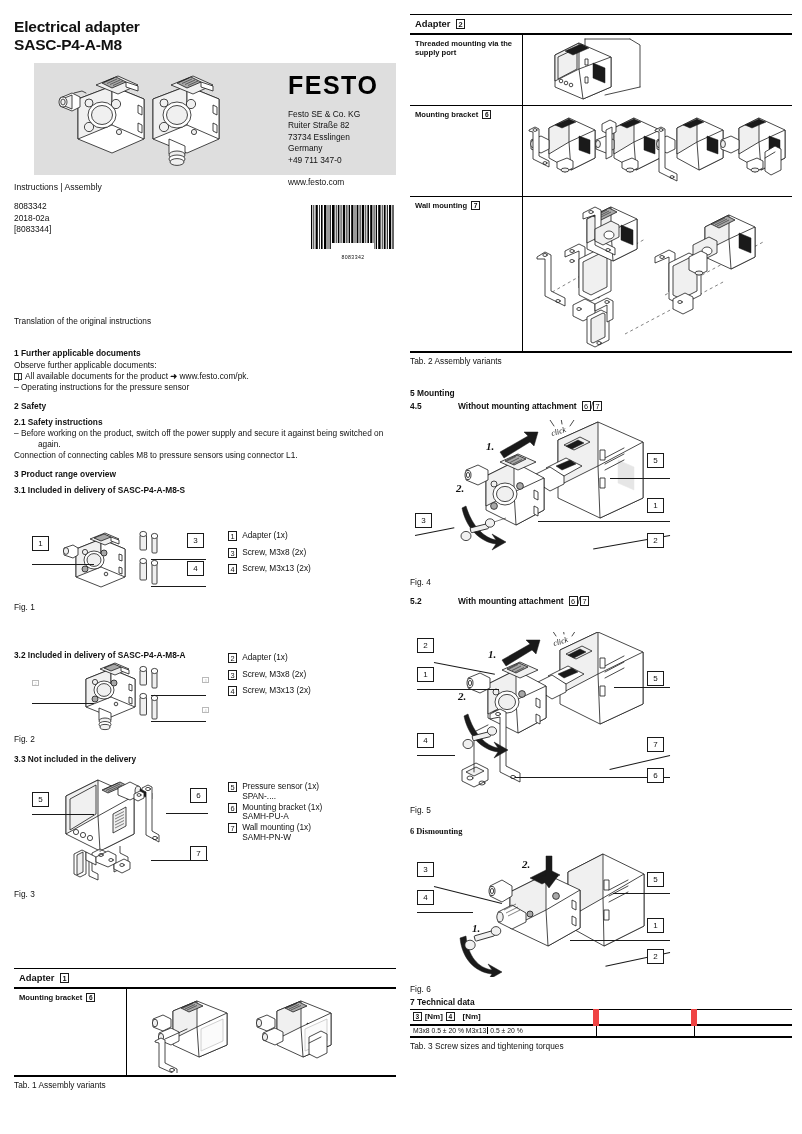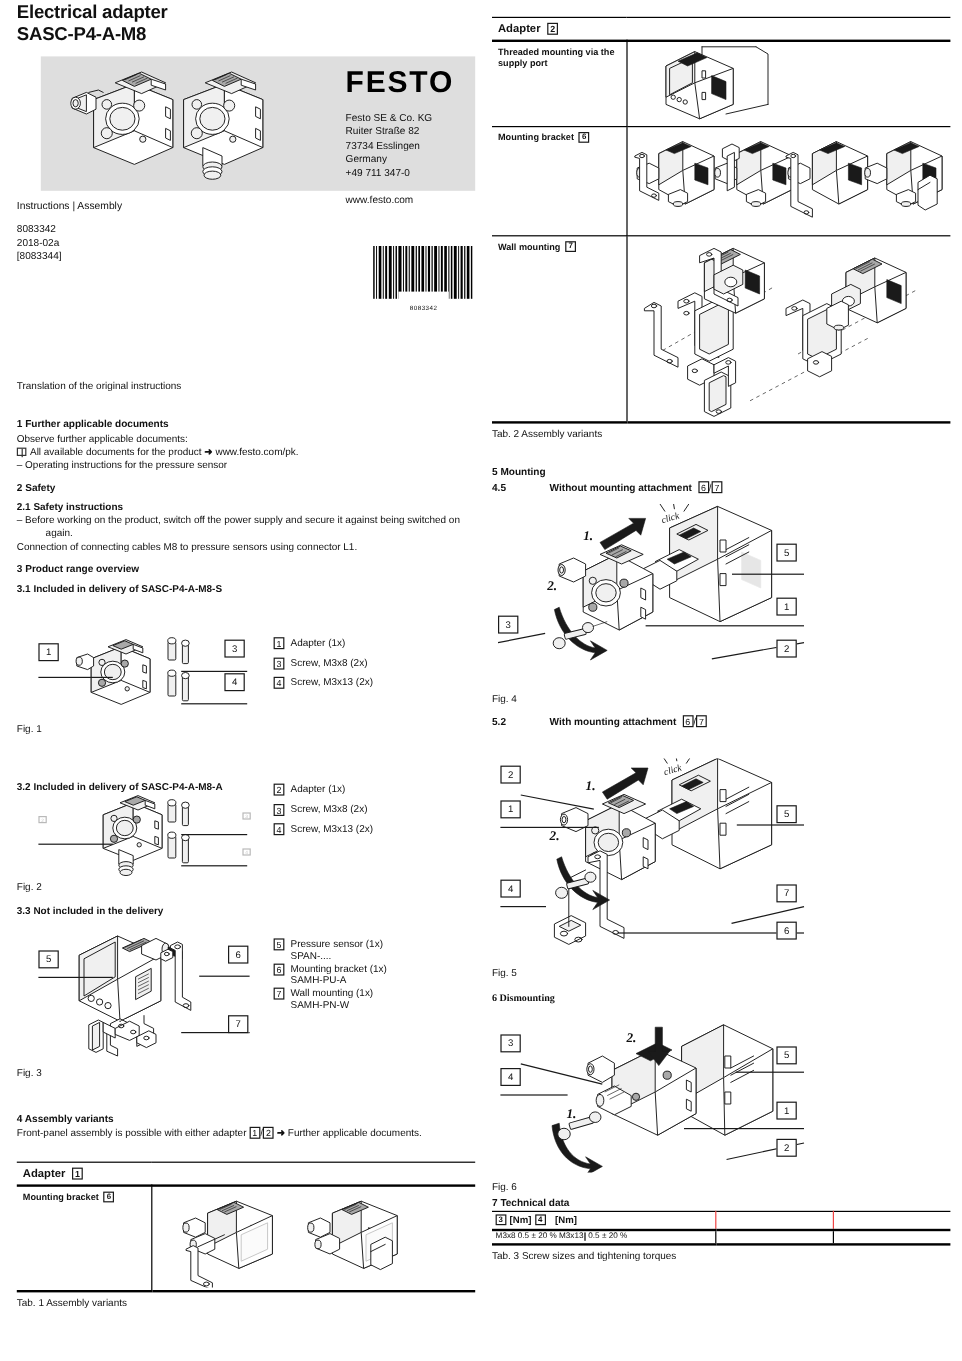--- a/index.html
+++ b/index.html
@@ -12,21 +12,21 @@
     position: relative;
     overflow: hidden;
     font-size: 8.2px;
   }
   .page { position:absolute; inset:0; }
   .col { position:absolute; top:0; }
   .col-left  { left:14px;  width:382px; }
   .col-right { left:410px; width:382px; }
 
   
-  .doc-title { font-weight:bold; font-size:15.5px; line-height:1.15; letter-spacing:-0.2px; margin:0; padding-top:2px;}
+  .doc-title { font-weight:bold; font-size:15.5px; line-height:1.15; letter-spacing:-0.2px; margin:0; padding-top:18px;}
   .doc-title div { white-space:nowrap; }
 
   .hero {
     margin-top:9px;
     height:112px;
     background:#dedede;
     position:relative;
     margin-left:20px;
   }
   .hero-art { position:absolute; left:18px; top:6px; width:190px; height:100px; }
@@ -103,21 +103,21 @@
   }
   .ftable td.label.last { border-bottom:2.6px solid #000; }
   .ftable td.art { border-bottom:1px solid #000; padding:2px; vertical-align:middle; }
   .ftable td.art.last { border-bottom:2.6px solid #000; }
   .tab-cap { font-size:8.3px; margin-top:3px; }
 
   
   .tdtable { width:382px; border-collapse:collapse; font-size:7.3px; table-layout:fixed;}
   .tdtable th {
     border-top:1px solid #000; border-bottom:2.4px solid #000;
-    border-right:1px solid #ef4444;
+    border-right:6px solid #ef4444;
     text-align:left; font-weight:bold; font-size:8px;
     padding:2px 3px; height:15px;
   }
   .tdtable th:last-child{border-right:none;}
   .tdtable td {
     border-bottom:2.4px solid #000; border-right:1px solid #000;
     padding:1.5px 3px; height:12px; font-size:6.8px;
   }
   .tdtable td:last-child{border-right:none;}
   .hdr-inline { display:flex; align-items:center; gap:3px; }
@@ -466,29 +466,20 @@
           <span class="cbox">7</span>
           <div>
             <div class="legend-txt">Wall mounting (1x)</div>
             <div class="legend-sub">SAMH-PN-W</div>
           </div>
         </div>
       </div>
       <div class="fig-cap" style="position:absolute;top:124px;left:0;">Fig. 3</div>
     </div>
 
-    <div style="position:absolute;top:927px;left:0;width:382px;">
-      <h2 class="sec" style="margin-top:0;">4 Assembly variants</h2>
-      <p class="tl" style="margin-top:1px;">
-        <span>Front-panel assembly is possible with either adapter</span>
-        <span class="cbox">1</span><span>/</span><span class="cbox">2</span>
-        <span class="arrow-r">➜</span>
-        <span>Further applicable documents.</span>
-      </p>
-    </div>
 
     <div style="position:absolute;top:968px;left:0;width:382px;">
       <table class="ftable">
         <tbody>
             <tr>
           <td class="thead-cell" colspan="2">
             <span>Adapter</span>
             <span class="cbox" style="margin-left:3px;">1</span>
           </td>
         </tr>

